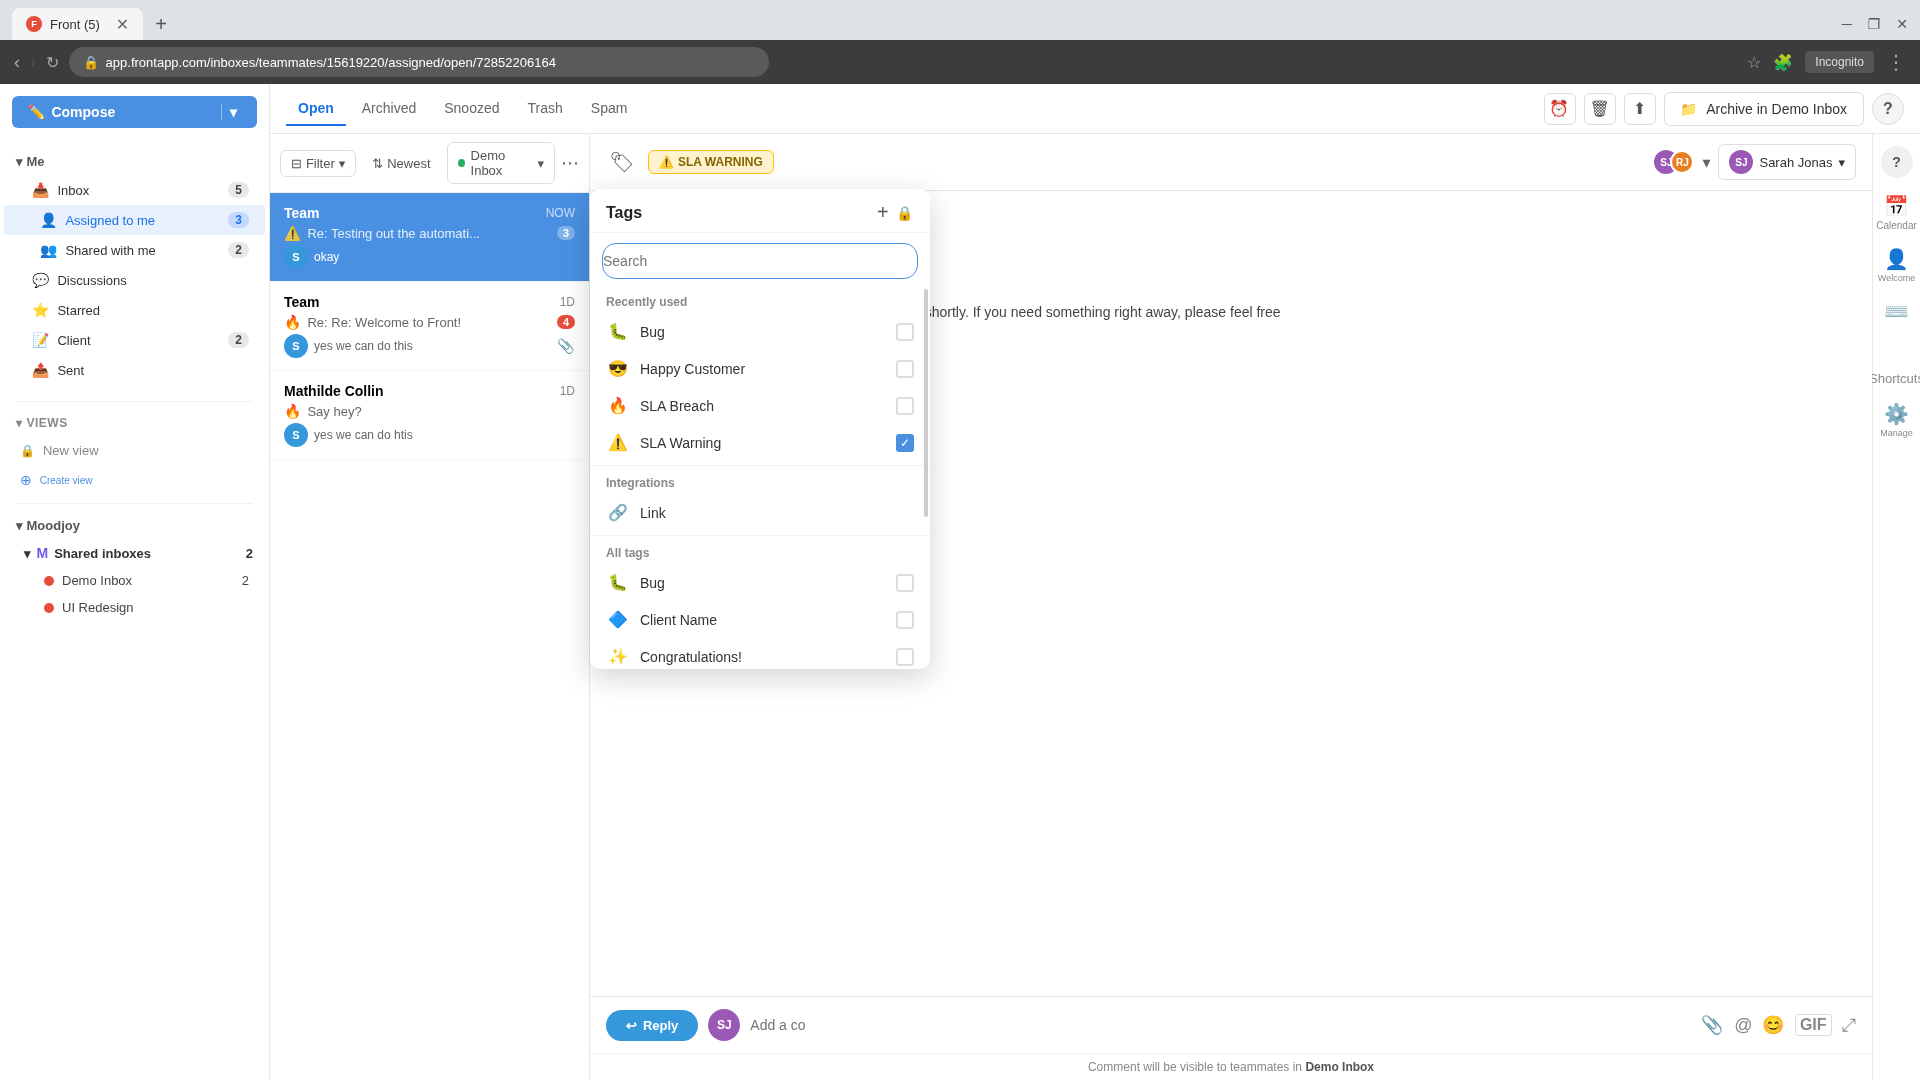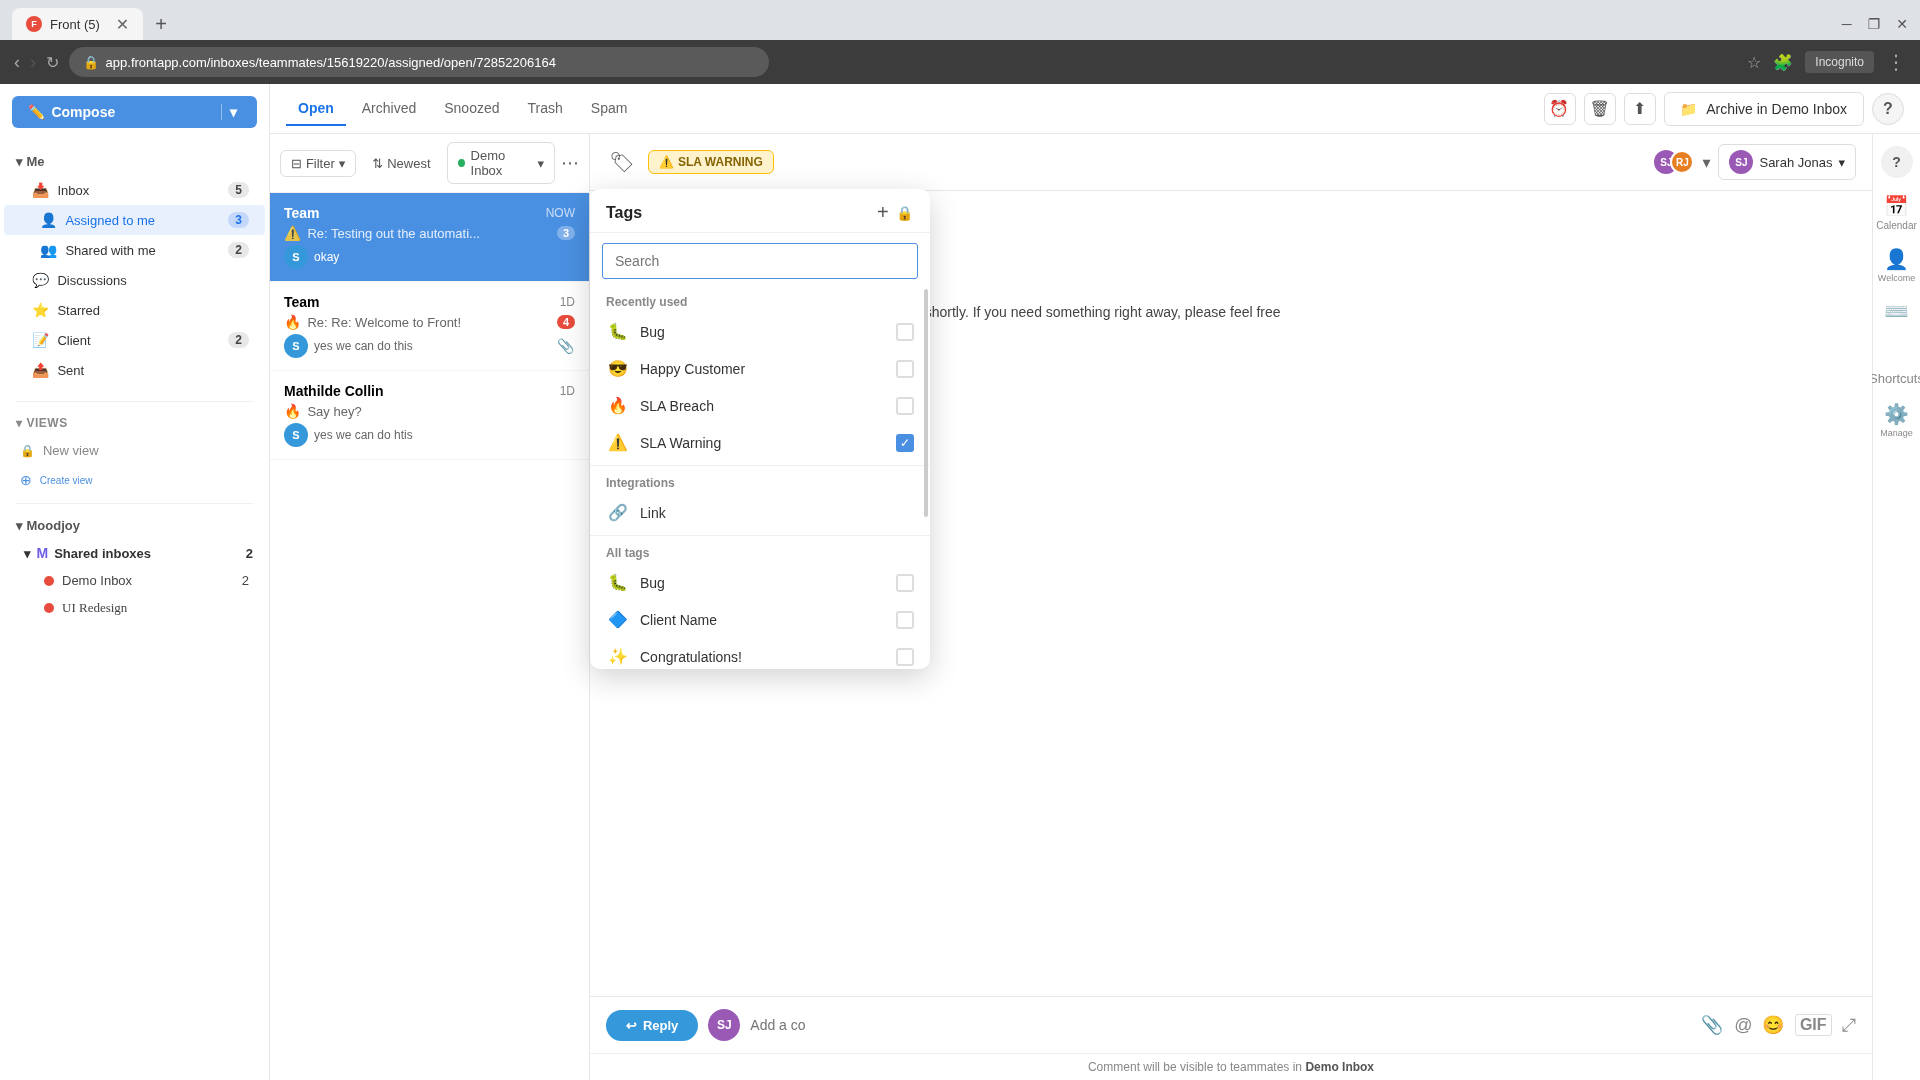--- a/index.html
+++ b/index.html
@@ -187,21 +187,21 @@
         <span>▾</span>
         <span style="font-size:14px; color:#6c5ce7;">M</span>
         <span style="font-size:13px;">Shared inboxes</span>
         <span class="count" style="margin-left:auto;">2</span>
       </div>
       <div class="shared-inbox-item" style="padding-left:40px;">
         <span class="inbox-dot red"></span>
         <span style="font-size:13px;">Demo Inbox</span>
         <span class="count" style="margin-left:auto;">2</span>
       </div>
-      <div class="shared-inbox-item" style="padding-left:40px;font-family:Liberation Serif, serif;">
+      <div class="shared-inbox-item" style="padding-left:40px;">
         <span class="inbox-dot red"></span>
         <span style="font-size:13px;">UI Redesign</span>
       </div>
     </div>
   </div>
 
   <div class="main">
 
     <div style="background:#fff; border-bottom:1px solid #e8e8e8; padding:0 16px; display:flex; align-items:center; height:50px; gap:4px;">
       <div class="tab-btn active">Open</div>
@@ -353,21 +353,21 @@
 
         <div style="position:absolute; top:55px; left:0px; background:#fff; border-radius:10px; box-shadow:0 8px 30px rgba(0,0,0,0.18); width:340px; z-index:100; overflow:hidden;">
           <div style="display:flex; align-items:center; justify-content:space-between; padding:12px 16px 8px; border-bottom:1px solid #f0f0f0;">
             <span style="font-size:16px; font-weight:600; color:#222;">Tags</span>
             <div style="display:flex; align-items:center; gap:8px;">
               <span style="font-size:20px; color:#555; cursor:pointer; font-weight:300;">+</span>
               <span style="font-size:14px; color:#888;">🔒</span>
             </div>
           </div>
           <div style="padding:10px 12px;">
-            <input type="text" style="width: 100%; padding: 9px 12px; border: 1.5px solid rgb(74, 144, 226); border-radius: 3px; font-size: 14px; outline: none; color: rgb(51, 51, 51);" placeholder="Search">
+            <input type="text" style="width: 100%; padding: 9px 0; border: 1.5px solid rgb(74, 144, 226); border-radius: 14px; font-size: 14px; outline: none; color: rgb(51, 51, 51);" placeholder="Search">
           </div>
           <div style="overflow-y:auto; max-height:380px; position:relative;">
 
             <div style="padding:6px 16px 4px; font-size:12px; font-weight:600; color:#888;">Recently used</div>
 
             <div style="padding:9px 16px; display:flex; align-items:center; gap:10px; cursor:pointer;">
               <span style="font-size:16px; width:24px; text-align:center;">🐛</span>
               <span style="flex:1; font-size:14px; color:#333;">Bug</span>
               <div style="width:18px; height:18px; border:2px solid #ddd; border-radius:3px; cursor:pointer;"></div>
             </div>

